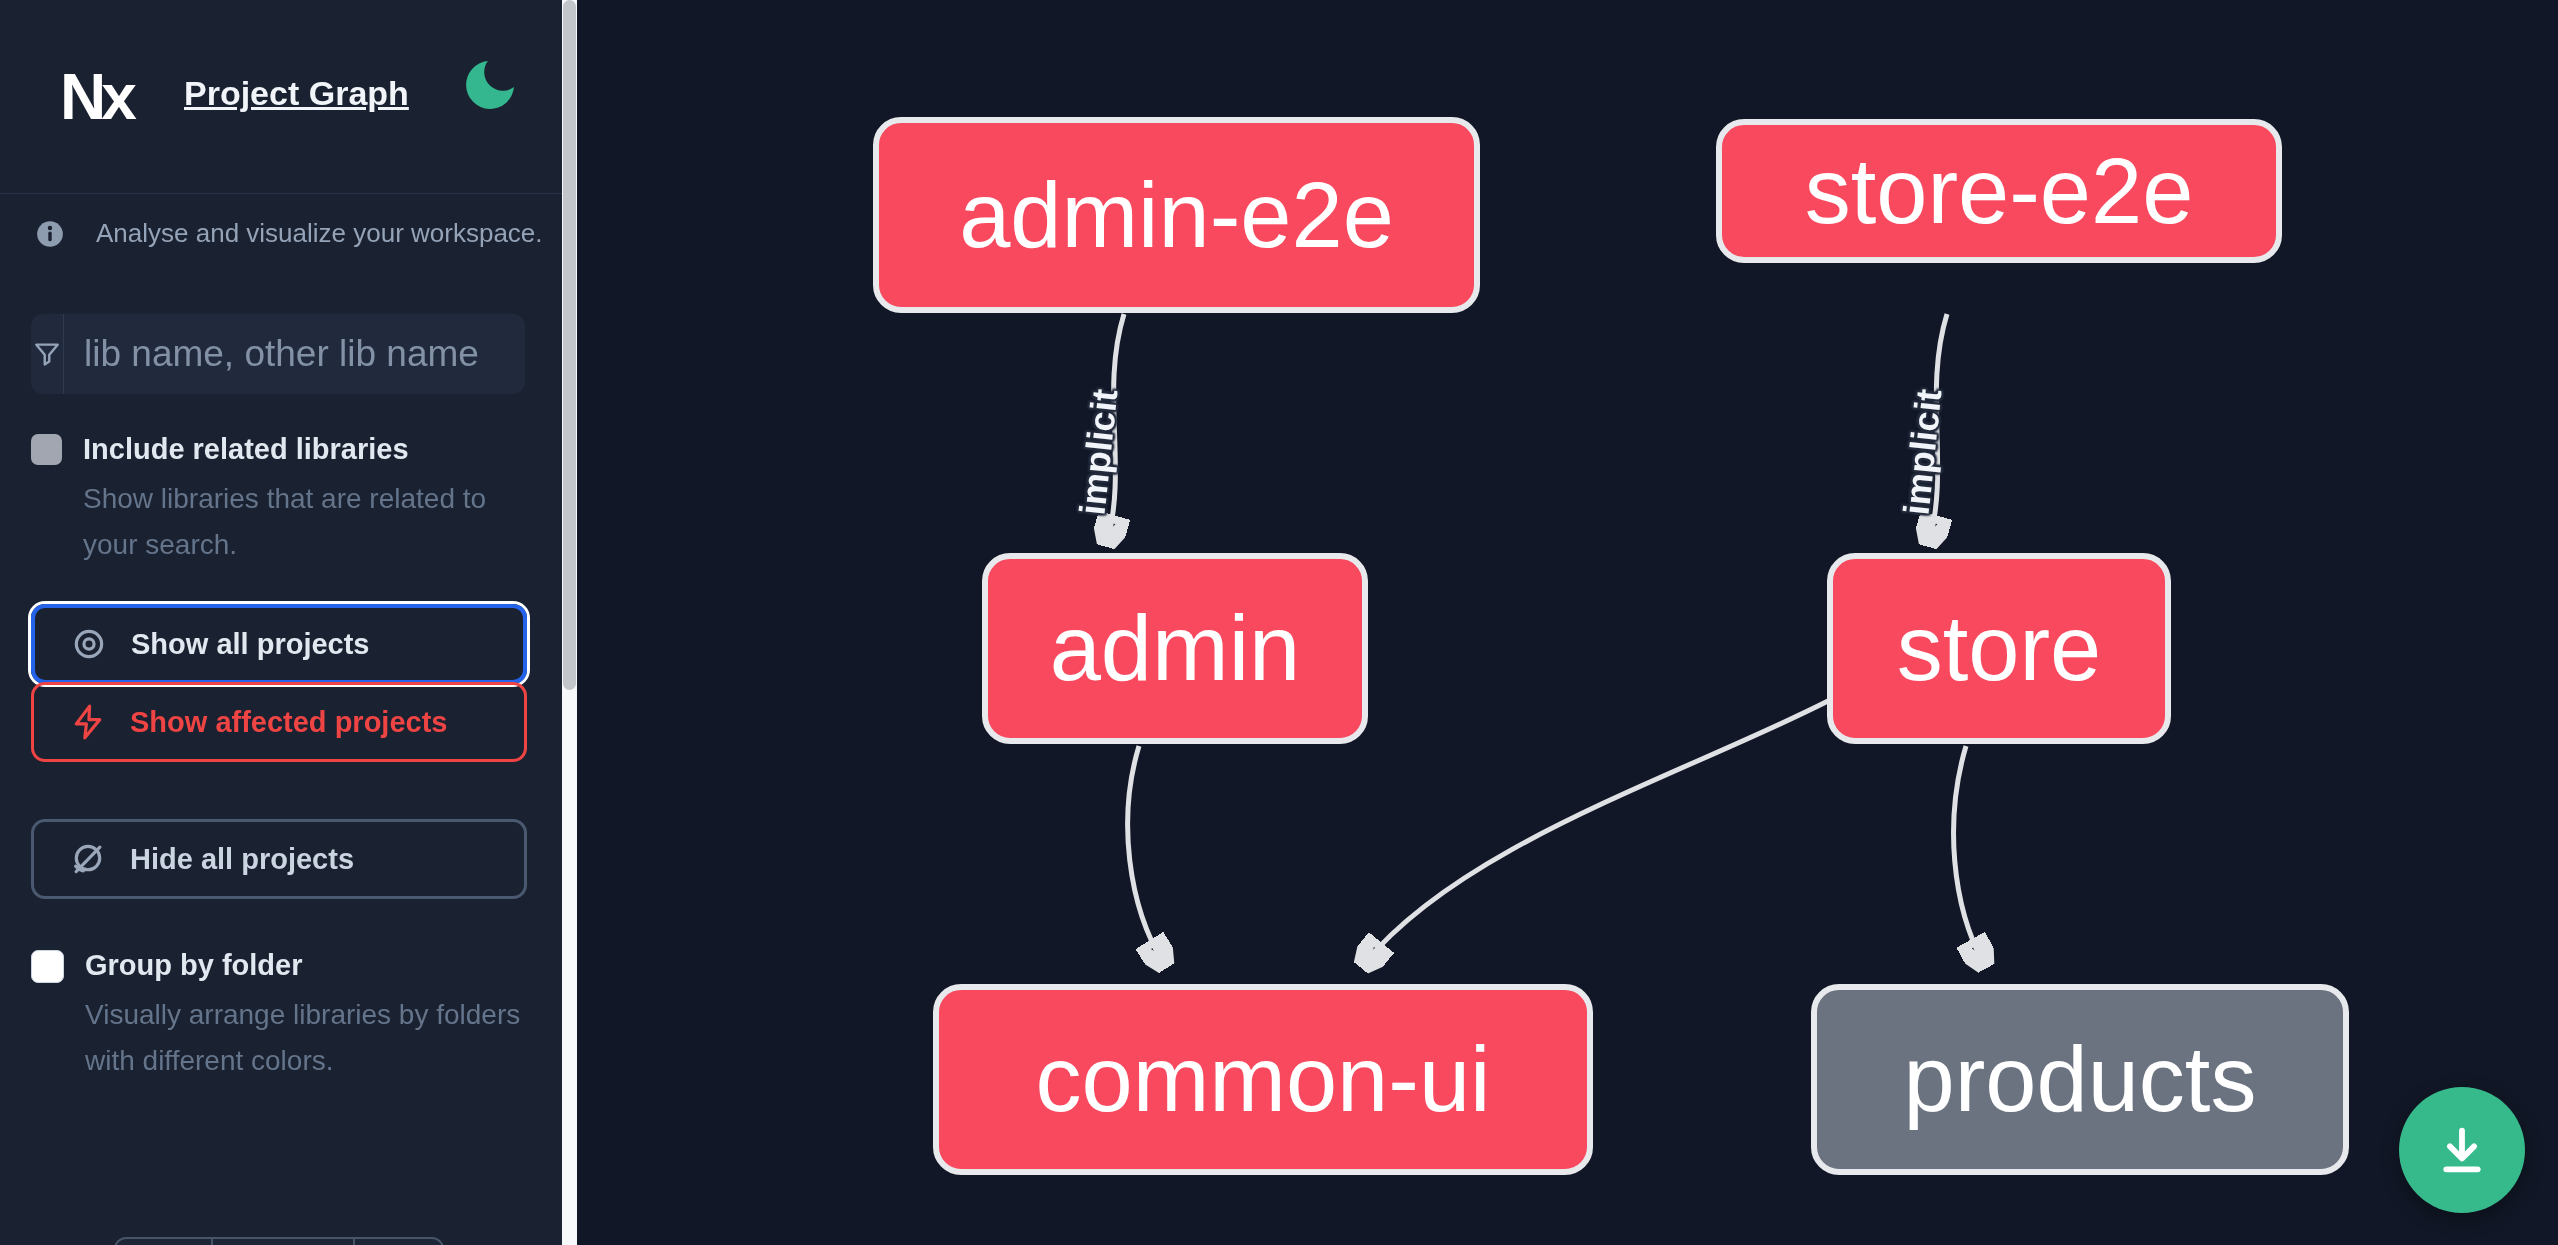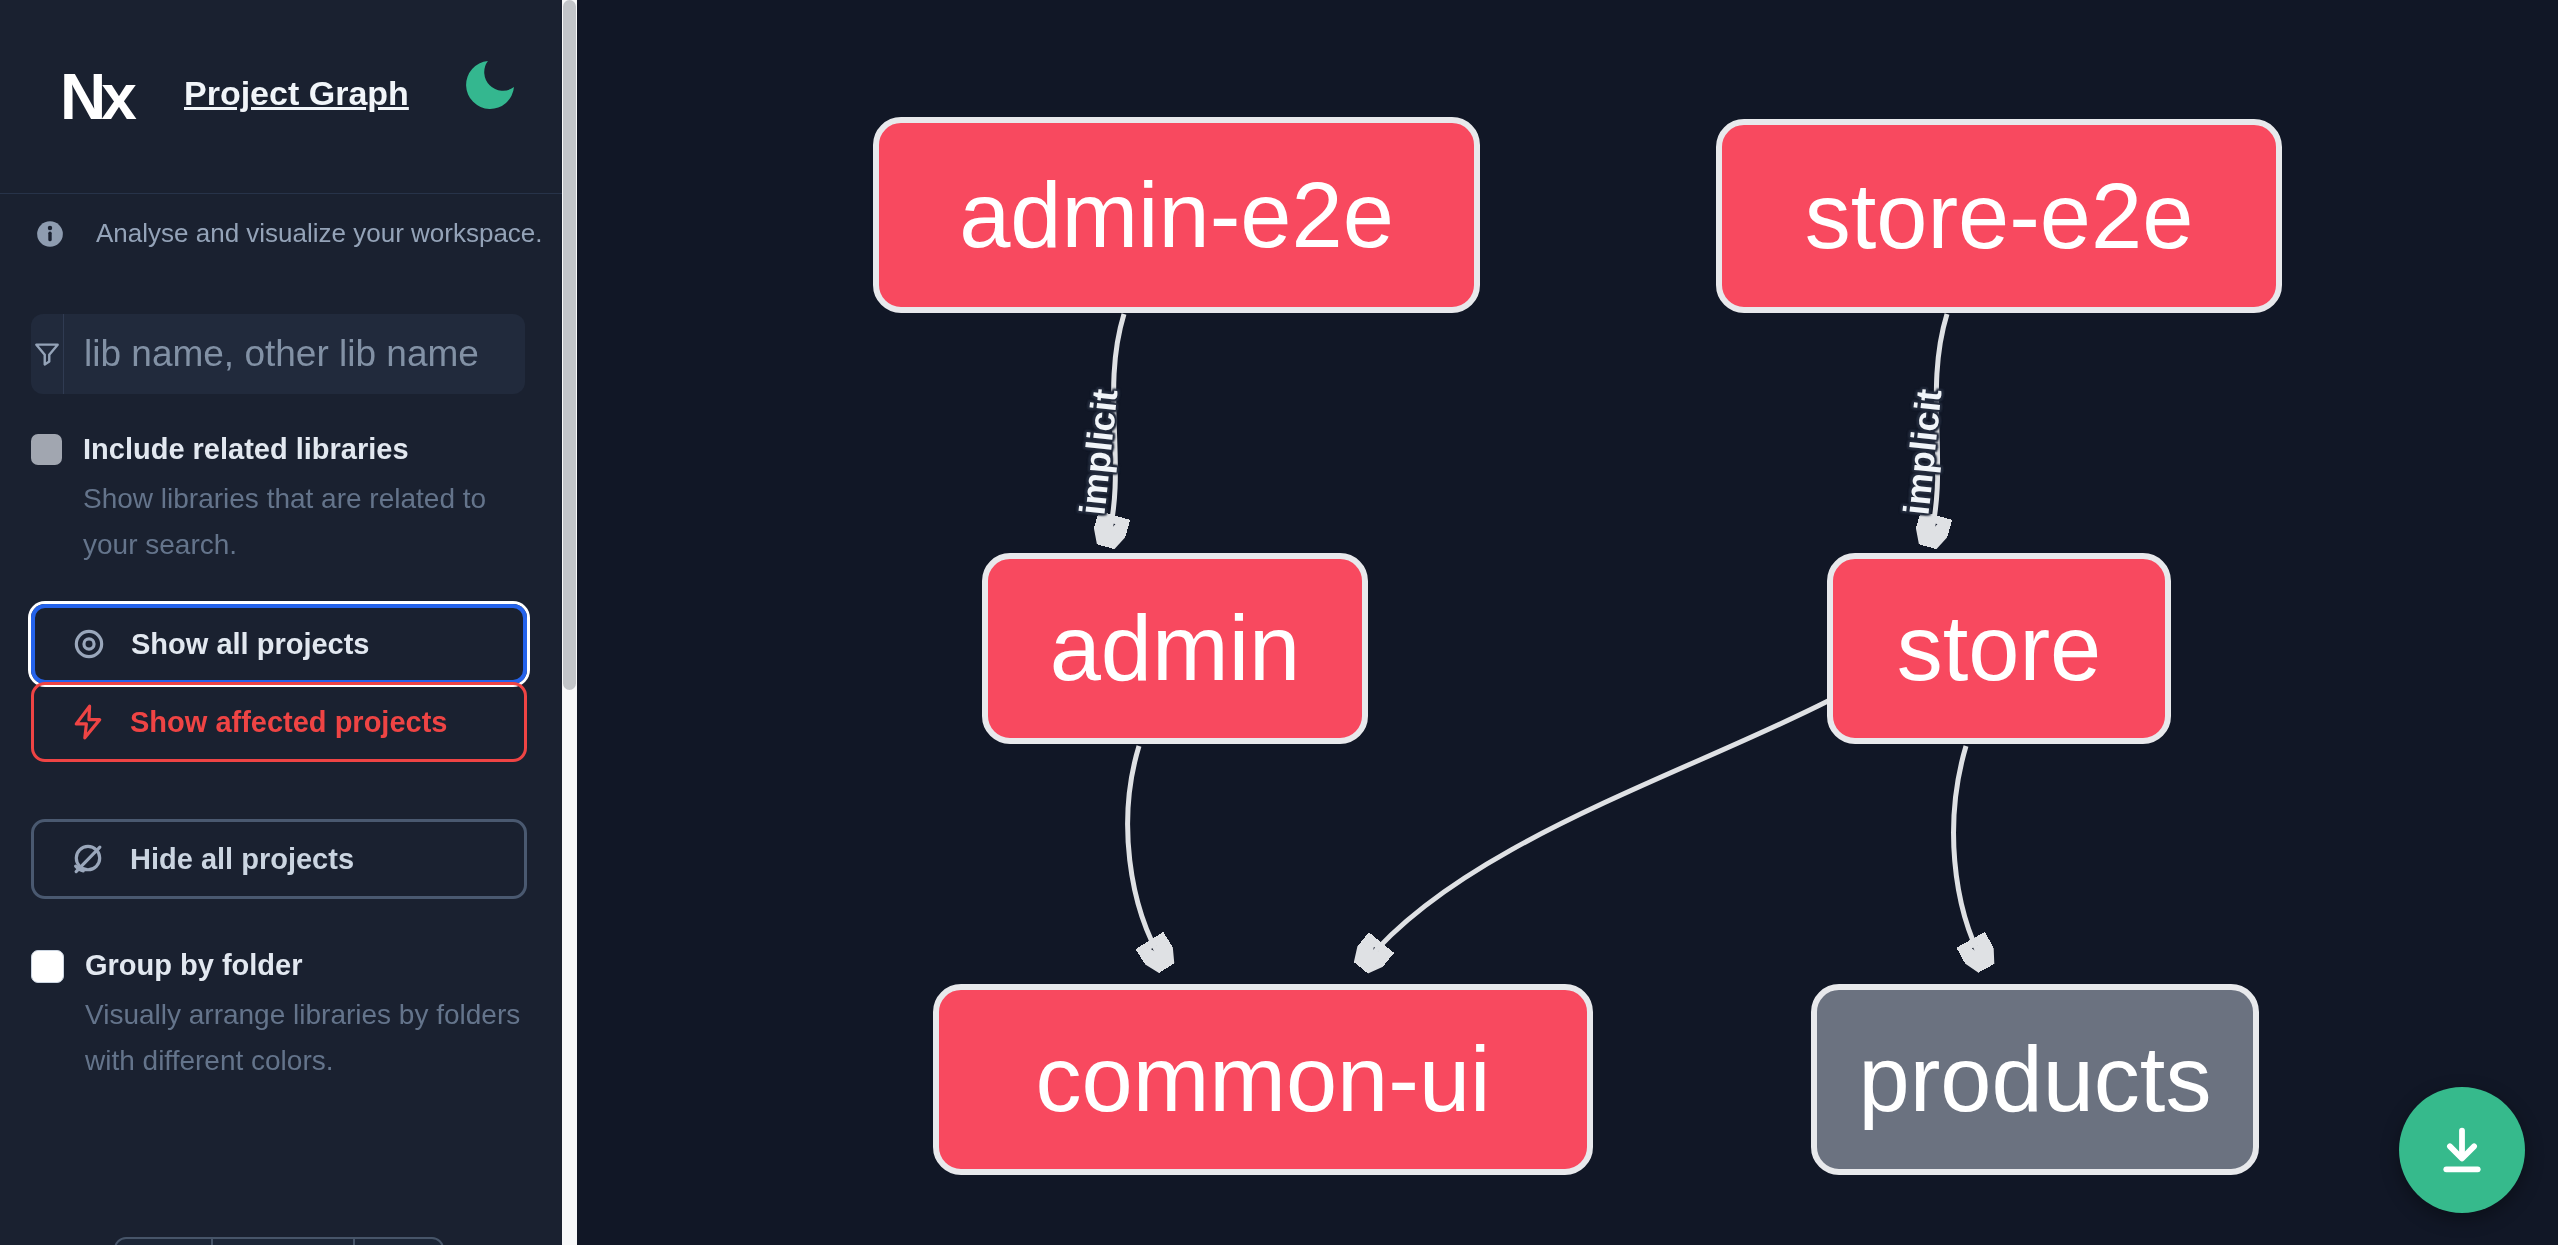--- a/index.html
+++ b/index.html
@@ -84,25 +84,25 @@
     <path d="M 1947 314 C 1923 392, 1950 468, 1929 542" marker-end="url(#arr)"></path>
     <path d="M 1139 746 C 1117 818, 1128 906, 1164 964" marker-end="url(#arr)"></path>
     <path d="M 1828 701 C 1680 776, 1462 844, 1364 964" marker-end="url(#arr)"></path>
     <path d="M 1966 746 C 1944 820, 1952 906, 1984 964" marker-end="url(#arr)"></path>
   </svg>
 
   <div class="edge-label" style="left:1099px;top:452px;transform:translate(-50%,-50%) rotate(-84deg);">implicit</div>
   <div class="edge-label" style="left:1923px;top:452px;transform:translate(-50%,-50%) rotate(-84deg);">implicit</div>
 
   <div class="node affected" style="left:873px;top:117px;width:607px;height:196px;">admin-e2e</div>
-  <div class="node affected" style="left:1716px;top:119px;width:566px;height:194px;">store-e2e</div>
+  <div class="node affected" style="left:1716px;top:119px;width:566px;height:144px;">store-e2e</div>
   <div class="node affected" style="left:982px;top:553px;width:386px;height:191px;">admin</div>
   <div class="node affected" style="left:1827px;top:553px;width:344px;height:191px;">store</div>
   <div class="node affected" style="left:933px;top:984px;width:660px;height:191px;">common-ui</div>
-  <div class="node unaffected" style="left:1811px;top:984px;width:448px;height:191px;">products</div>
+  <div class="node unaffected" style="left:1811px;top:984px;width:538px;height:191px;">products</div>
 
   <button class="fab">
     <svg width="58" height="58" viewBox="0 0 24 24">
       <g stroke="#ffffff" stroke-width="2.4" stroke-linecap="round" stroke-linejoin="round" fill="none">
         <path d="M12 4 v10"></path>
         <path d="M7 10.5 l5 5 5 -5"></path>
         <path d="M5.5 20 h13"></path>
       </g>
     </svg>
   </button>

